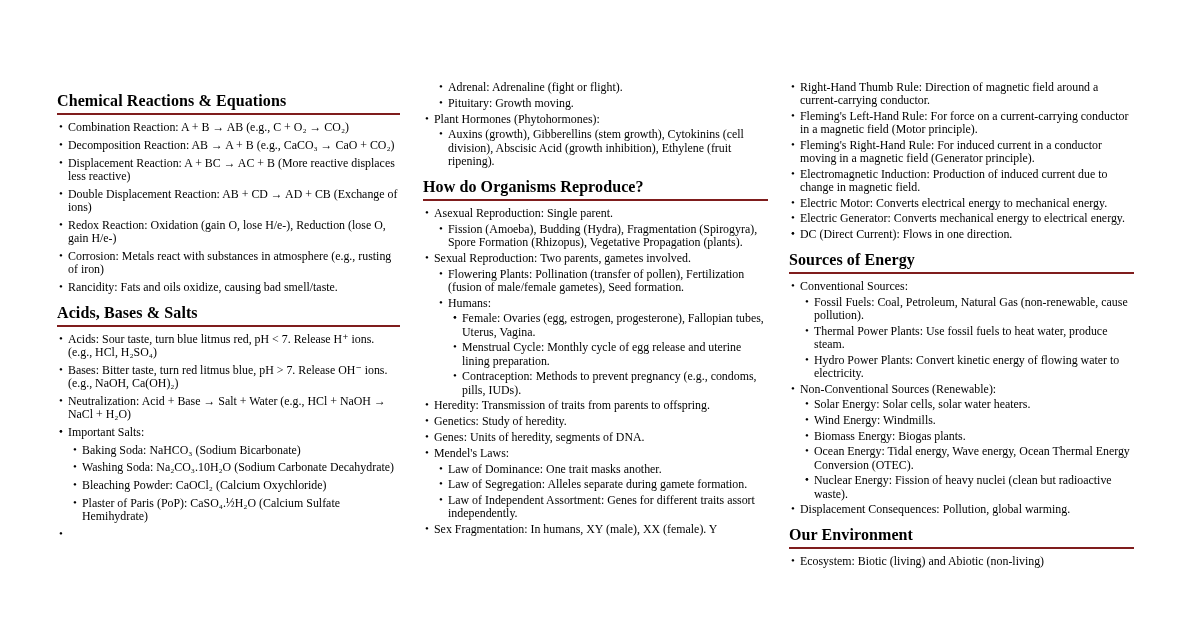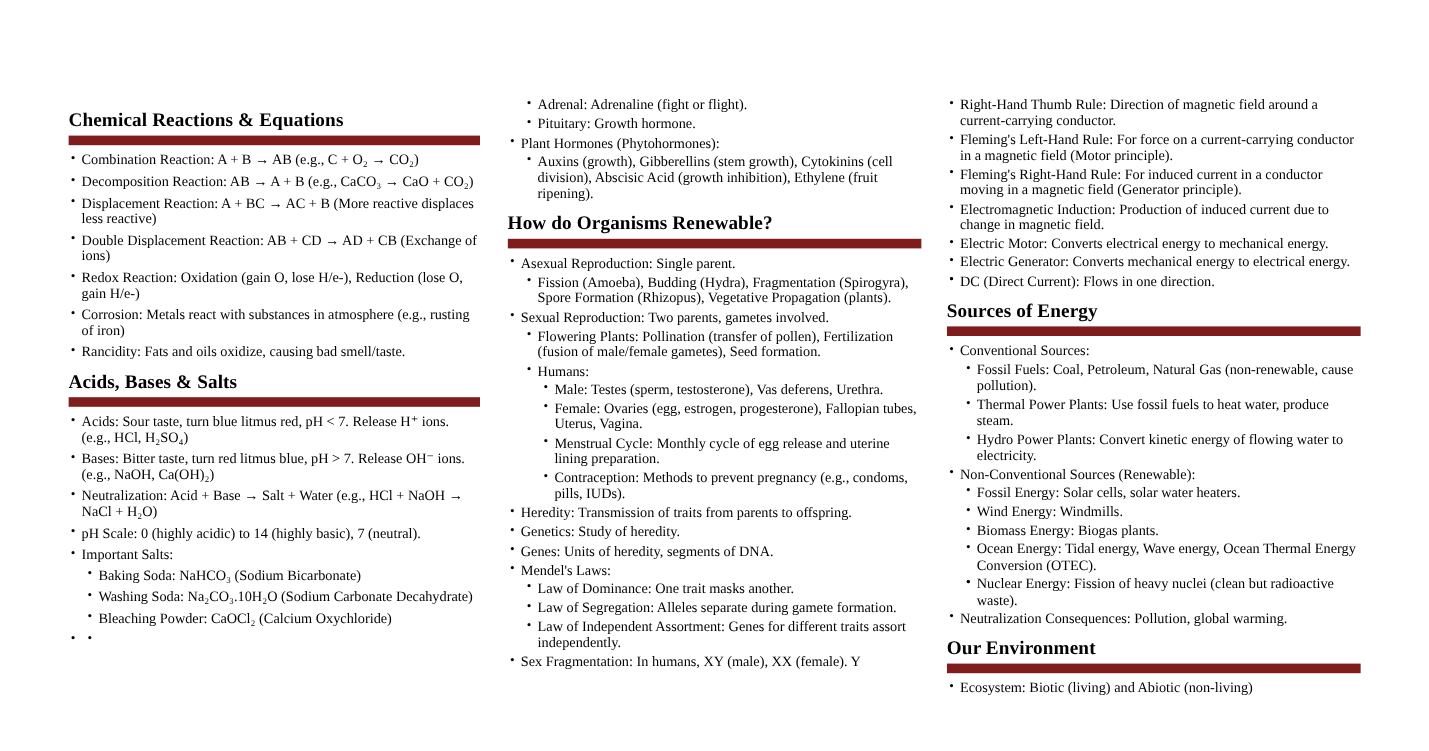--- a/index.html
+++ b/index.html
@@ -5,21 +5,21 @@
   * { margin:0; padding:0; box-sizing:border-box; }
   html,body { width:1191px; height:626px; background:#ffffff; overflow:hidden; }
   body { font-family:"Liberation Serif","DejaVu Serif",serif; color:#000; }
   .page { position:relative; width:1191px; height:626px; background:#ffffff; }
   .col { position:absolute; top:0; height:626px; overflow:hidden; }
   .col-0 { left:57px;  width:343px; padding-top:80px; }
   .col-1 { left:423px; width:345px; padding-top:81px; }
   .col-2 { left:789px; width:345px; padding-top:81px; }
   .heading {
     font-size:16px; font-weight:bold; line-height:18px;
-    padding-bottom:3px; border-bottom:8px solid #7f1d1d;
+    padding-bottom:3px; border-bottom:2px solid #7f1d1d;
     margin:10px 0 6px 0;
     letter-spacing:.1px;
   }
   .col .heading:first-child { margin-top:12px; }
   .item { position:relative; font-size:11.9px; line-height:13.2px; }
   .col-0 .item { margin-bottom:4.6px; }
   .col-1 .item { margin-bottom:2.6px; }
   .col-2 .item { margin-bottom:2.5px; }
   .lvl1 { padding-left:11px; }
   .lvl2 { padding-left:25px; }
@@ -40,40 +40,40 @@
       <div class="item lvl1"><span class="bullet">•</span><span class="txt"><b>Decomposition Reaction:</b><span> AB → A + B (e.g., CaCO₃ → CaO + CO₂)</span></span></div>
       <div class="item lvl1"><span class="bullet">•</span><span class="txt"><b>Displacement Reaction:</b><span> A + BC → AC + B (More reactive displaces less reactive)</span></span></div>
       <div class="item lvl1"><span class="bullet">•</span><span class="txt"><b>Double Displacement Reaction:</b><span> AB + CD → AD + CB (Exchange of ions)</span></span></div>
       <div class="item lvl1"><span class="bullet">•</span><span class="txt"><b>Redox Reaction:</b><span> Oxidation (gain O, lose H/e-), Reduction (lose O, gain H/e-)</span></span></div>
       <div class="item lvl1"><span class="bullet">•</span><span class="txt"><b>Corrosion:</b><span> Metals react with substances in atmosphere (e.g., rusting of iron)</span></span></div>
       <div class="item lvl1"><span class="bullet">•</span><span class="txt"><b>Rancidity:</b><span> Fats and oils oxidize, causing bad smell/taste.</span></span></div>
       <div class="heading">Acids, Bases &amp; Salts</div>
       <div class="item lvl1"><span class="bullet">•</span><span class="txt"><b>Acids:</b><span> Sour taste, turn blue litmus red, pH &lt; 7. Release H⁺ ions. (e.g., HCl, H₂SO₄)</span></span></div>
       <div class="item lvl1"><span class="bullet">•</span><span class="txt"><b>Bases:</b><span> Bitter taste, turn red litmus blue, pH &gt; 7. Release OH⁻ ions. (e.g., NaOH, Ca(OH)₂)</span></span></div>
       <div class="item lvl1"><span class="bullet">•</span><span class="txt"><b>Neutralization:</b><span> Acid + Base → Salt + Water (e.g., HCl + NaOH → NaCl + H₂O)</span></span></div>
-      <div class="item lvl1"><span class="bullet">•</span><span class="txt"><b>pH Scale:</b><span> 0 (highly acidic) to 14 (highly basic), 7 (neutral).</span></span></div>
+      <div class="item lvl1"><span class="bullet">•</span></div>
       <div class="item lvl1"><span class="bullet">•</span><span class="txt"><b>Important Salts:</b></span></div>
       <div class="item lvl2"><span class="bullet">•</span><span class="txt"><span>Baking Soda: NaHCO₃ (Sodium Bicarbonate)</span></span></div>
       <div class="item lvl2"><span class="bullet">•</span><span class="txt"><span>Washing Soda: Na₂CO₃.10H₂O (Sodium Carbonate Decahydrate)</span></span></div>
       <div class="item lvl2"><span class="bullet">•</span><span class="txt"><span>Bleaching Powder: CaOCl₂ (Calcium Oxychloride)</span></span></div>
-      <div class="item lvl2"><span class="bullet">•</span></div>
+      <div class="item lvl2"><span class="bullet">•</span><span class="txt"><span>Plaster of Paris (PoP): CaSO₄.½H₂O (Calcium Sulfate Hemihydrate)</span></span></div>
       <div class="item lvl1"><span class="bullet">•</span></div>
     </div>
   <div class="col col-1">
       <div class="item lvl2"><span class="bullet">•</span><span class="txt"><b>Adrenal:</b><span> Adrenaline (fight or flight).</span></span></div>
-      <div class="item lvl2"><span class="bullet">•</span><span class="txt"><b>Pituitary:</b><span> Growth hormone.</span></span></div>
+      <div class="item lvl2"><span class="bullet">•</span><span class="txt"><b>Pituitary:</b><span> Growth moving.</span></span></div>
       <div class="item lvl1"><span class="bullet">•</span><span class="txt"><b>Plant Hormones (Phytohormones):</b></span></div>
       <div class="item lvl2"><span class="bullet">•</span><span class="txt"><span>Auxins (growth), Gibberellins (stem growth), Cytokinins (cell division), Abscisic Acid (growth inhibition), Ethylene (fruit ripening).</span></span></div>
-      <div class="heading">How do Organisms Renewable?</div>
+      <div class="heading">How do Organisms Reproduce?</div>
       <div class="item lvl1"><span class="bullet">•</span><span class="txt"><b>Asexual Reproduction:</b><span> Single parent.</span></span></div>
       <div class="item lvl2"><span class="bullet">•</span><span class="txt"><span>Fission (Amoeba), Budding (Hydra), Fragmentation (Spirogyra), Spore Formation (Rhizopus), Vegetative Propagation (plants).</span></span></div>
       <div class="item lvl1"><span class="bullet">•</span><span class="txt"><b>Sexual Reproduction:</b><span> Two parents, gametes involved.</span></span></div>
       <div class="item lvl2"><span class="bullet">•</span><span class="txt"><b>Flowering Plants:</b><span> Pollination (transfer of pollen), Fertilization (fusion of male/female gametes), Seed formation.</span></span></div>
       <div class="item lvl2"><span class="bullet">•</span><span class="txt"><b>Humans:</b></span></div>
-      <div class="item lvl3"><span class="bullet">•</span><span class="txt"><b>Male:</b><span> Testes (sperm, testosterone), Vas deferens, Urethra.</span></span></div>
+      <div class="item lvl3"><span class="bullet">•</span></div>
       <div class="item lvl3"><span class="bullet">•</span><span class="txt"><b>Female:</b><span> Ovaries (egg, estrogen, progesterone), Fallopian tubes, Uterus, Vagina.</span></span></div>
       <div class="item lvl3"><span class="bullet">•</span><span class="txt"><b>Menstrual Cycle:</b><span> Monthly cycle of egg release and uterine lining preparation.</span></span></div>
       <div class="item lvl3"><span class="bullet">•</span><span class="txt"><b>Contraception:</b><span> Methods to prevent pregnancy (e.g., condoms, pills, IUDs).</span></span></div>
       <div class="item lvl1"><span class="bullet">•</span><span class="txt"><b>Heredity:</b><span> Transmission of traits from parents to offspring.</span></span></div>
       <div class="item lvl1"><span class="bullet">•</span><span class="txt"><b>Genetics:</b><span> Study of heredity.</span></span></div>
       <div class="item lvl1"><span class="bullet">•</span><span class="txt"><b>Genes:</b><span> Units of heredity, segments of DNA.</span></span></div>
       <div class="item lvl1"><span class="bullet">•</span><span class="txt"><b>Mendel's Laws:</b></span></div>
       <div class="item lvl2"><span class="bullet">•</span><span class="txt"><b>Law of Dominance:</b><span> One trait masks another.</span></span></div>
       <div class="item lvl2"><span class="bullet">•</span><span class="txt"><b>Law of Segregation:</b><span> Alleles separate during gamete formation.</span></span></div>
       <div class="item lvl2"><span class="bullet">•</span><span class="txt"><b>Law of Independent Assortment:</b><span> Genes for different traits assort independently.</span></span></div>
@@ -87,23 +87,23 @@
       <div class="item lvl1"><span class="bullet">•</span><span class="txt"><b>Electric Motor:</b><span> Converts electrical energy to mechanical energy.</span></span></div>
       <div class="item lvl1"><span class="bullet">•</span><span class="txt"><b>Electric Generator:</b><span> Converts mechanical energy to electrical energy.</span></span></div>
       <div class="item lvl1"><span class="bullet">•</span></div>
       <div class="item lvl1"><span class="bullet">•</span><span class="txt"><b>DC (Direct Current):</b><span> Flows in one direction.</span></span></div>
       <div class="heading">Sources of Energy</div>
       <div class="item lvl1"><span class="bullet">•</span><span class="txt"><b>Conventional Sources:</b></span></div>
       <div class="item lvl2"><span class="bullet">•</span><span class="txt"><b>Fossil Fuels:</b><span> Coal, Petroleum, Natural Gas (non-renewable, cause pollution).</span></span></div>
       <div class="item lvl2"><span class="bullet">•</span><span class="txt"><b>Thermal Power Plants:</b><span> Use fossil fuels to heat water, produce steam.</span></span></div>
       <div class="item lvl2"><span class="bullet">•</span><span class="txt"><b>Hydro Power Plants:</b><span> Convert kinetic energy of flowing water to electricity.</span></span></div>
       <div class="item lvl1"><span class="bullet">•</span><span class="txt"><b>Non-Conventional Sources (Renewable):</b></span></div>
-      <div class="item lvl2"><span class="bullet">•</span><span class="txt"><b>Fossil Energy:</b><span> Solar cells, solar water heaters.</span></span></div>
+      <div class="item lvl2"><span class="bullet">•</span><span class="txt"><b>Solar Energy:</b><span> Solar cells, solar water heaters.</span></span></div>
       <div class="item lvl2"><span class="bullet">•</span><span class="txt"><b>Wind Energy:</b><span> Windmills.</span></span></div>
       <div class="item lvl2"><span class="bullet">•</span><span class="txt"><b>Biomass Energy:</b><span> Biogas plants.</span></span></div>
       <div class="item lvl2"><span class="bullet">•</span><span class="txt"><b>Ocean Energy:</b><span> Tidal energy, Wave energy, Ocean Thermal Energy Conversion (OTEC).</span></span></div>
       <div class="item lvl2"><span class="bullet">•</span></div>
       <div class="item lvl2"><span class="bullet">•</span><span class="txt"><b>Nuclear Energy:</b><span> Fission of heavy nuclei (clean but radioactive waste).</span></span></div>
-      <div class="item lvl1"><span class="bullet">•</span><span class="txt"><b>Neutralization Consequences:</b><span> Pollution, global warming.</span></span></div>
+      <div class="item lvl1"><span class="bullet">•</span><span class="txt"><b>Displacement Consequences:</b><span> Pollution, global warming.</span></span></div>
       <div class="heading">Our Environment</div>
       <div class="item lvl1"><span class="bullet">•</span><span class="txt"><b>Ecosystem:</b><span> Biotic (living) and Abiotic (non-living)</span></span></div>
     </div>
 </div>
 
 </body></html>

